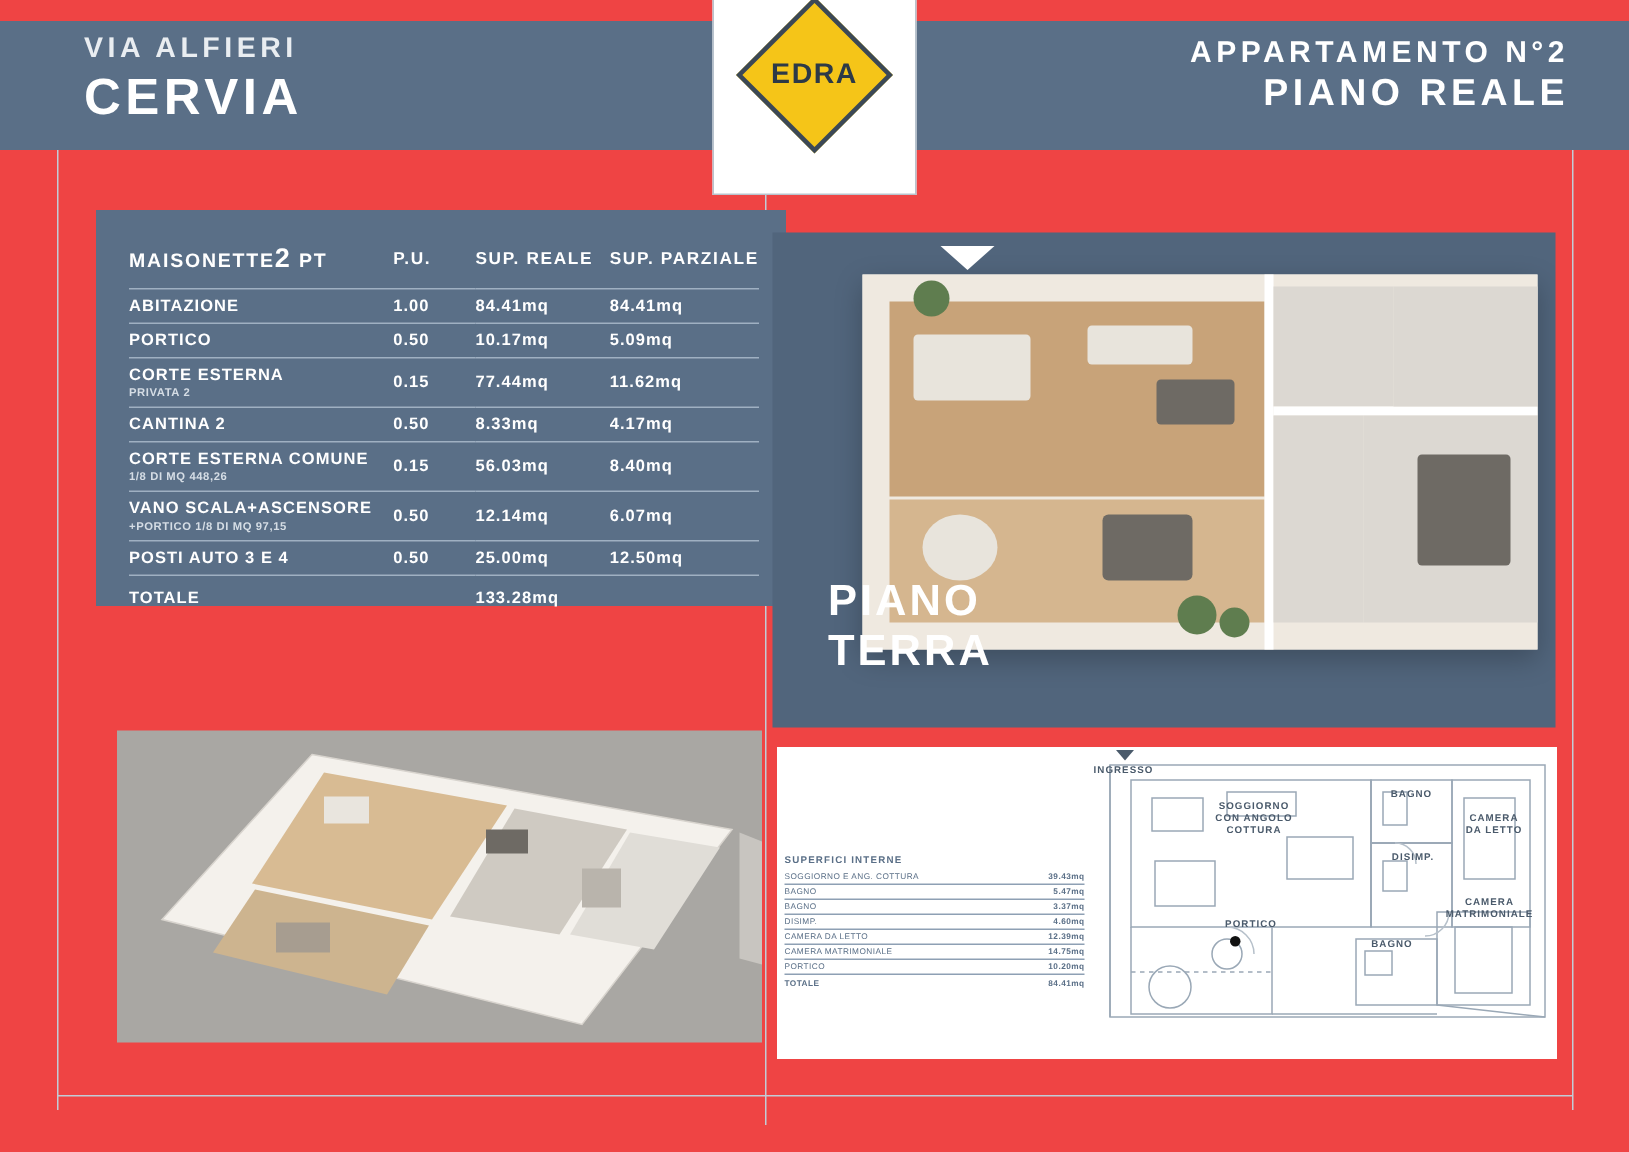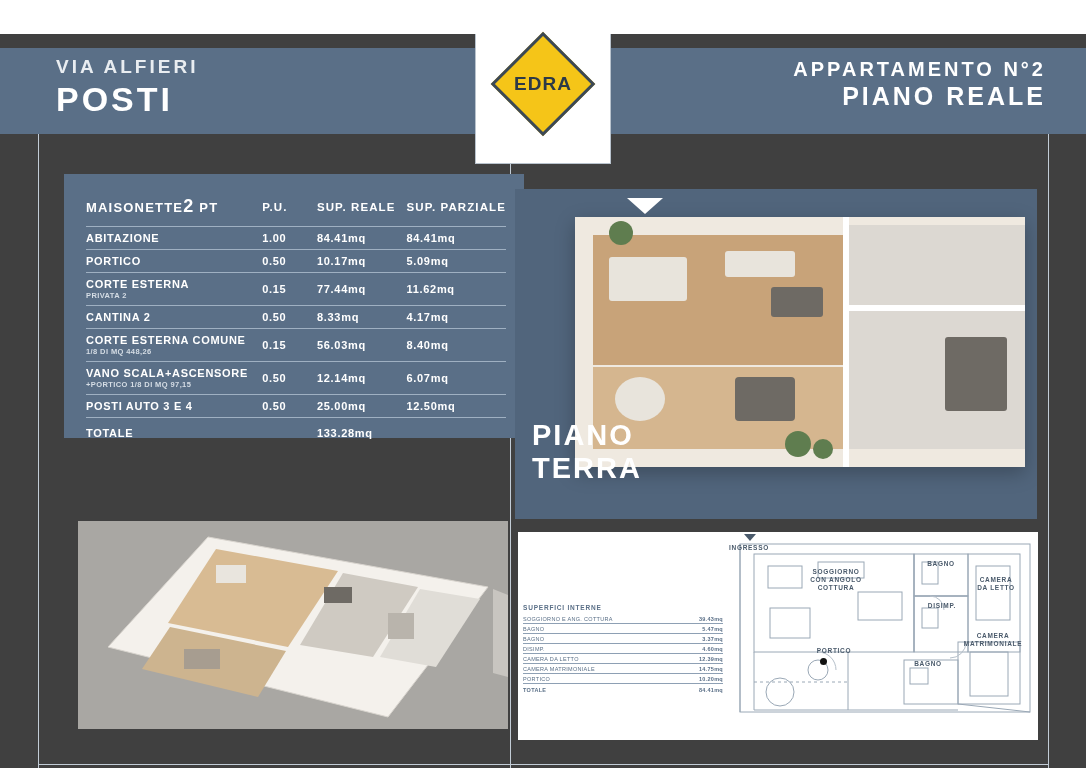--- a/index.html
+++ b/index.html
@@ -5,22 +5,21 @@
   * { box-sizing: border-box; margin: 0; padding: 0; }
   body {
     width: 1086px; height: 768px;
     background: #ffffff;
     font-family: "Liberation Sans", sans-serif;
     overflow: hidden;
     position: relative;
   }
   .page {
     position: absolute; inset: 0;
-    background: #404040;
-    margin-top: 34px;
+    background: #ef4444;
   }
   
   .header {
     position: absolute; left: 0; top: 14px; width: 1086px; height: 86px;
     background: #5a6f87;
     display: flex; align-items: center;
   }
   .header-left {
     position: absolute; left: 56px; top: 22px; color: #fff;
   }
@@ -94,21 +93,21 @@
     position: absolute; left: 515px; top: 155px; width: 522px; height: 330px;
     background: #51657c;
     overflow: hidden;
   }
   .render-top .inner {
     position: absolute; left: 60px; top: 28px; width: 450px; height: 250px;
     background: #f2efe9;
     box-shadow: 0 6px 18px rgba(0,0,0,.25);
   }
   .piano-terra-label {
-    position: absolute; left: 532px; top: 385px; color: #fff;
+    position: absolute; left: 552px; top: 385px; color: #fff;
     font-size: 29px; font-weight: 700; letter-spacing: 2px; line-height: 1.15;
   }
   .arrow-down {
     position: absolute; left: 627px; top: 164px; width: 0; height: 0;
     border-left: 18px solid transparent; border-right: 18px solid transparent;
     border-top: 16px solid #ffffff;
   }
   
   .rm { position: absolute; }
   .wood  { background: #c8a379; }
@@ -160,21 +159,21 @@
 <div class="page">
 
   <div class="vline-left"></div>
   <div class="vline-mid"></div>
   <div class="vline-right"></div>
   <div class="hline-bottom"></div>
 
   <div class="header"></div>
   <div class="header-left">
     <div class="hl-street">VIA ALFIERI</div>
-    <div class="hl-city">POSTI</div>
+    <div class="hl-city">CERVIA</div>
   </div>
   <div class="header-right">
     <div class="hr-line1">APPARTAMENTO N°2</div>
     <div class="hr-line2">PIANO REALE</div>
   </div>
 
   <div class="logo-box">
     <div class="logo-diamond"></div>
     <div class="logo-text">EDRA</div>
   </div>

